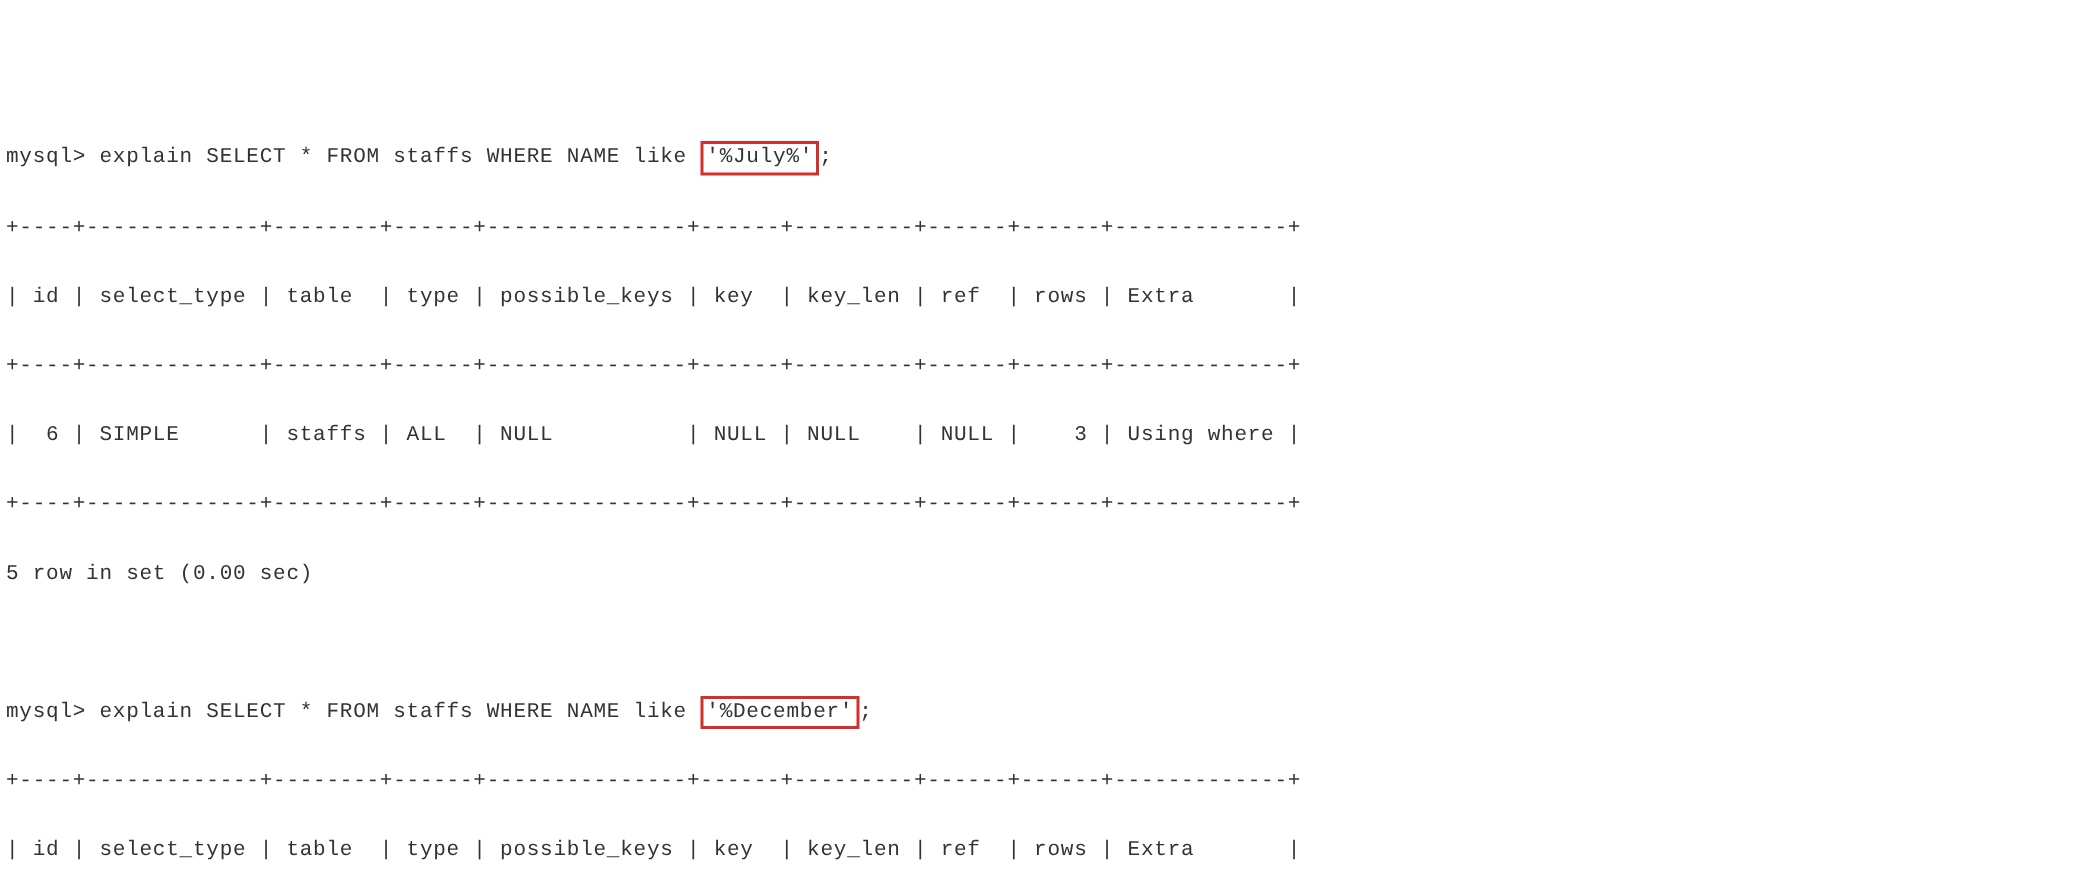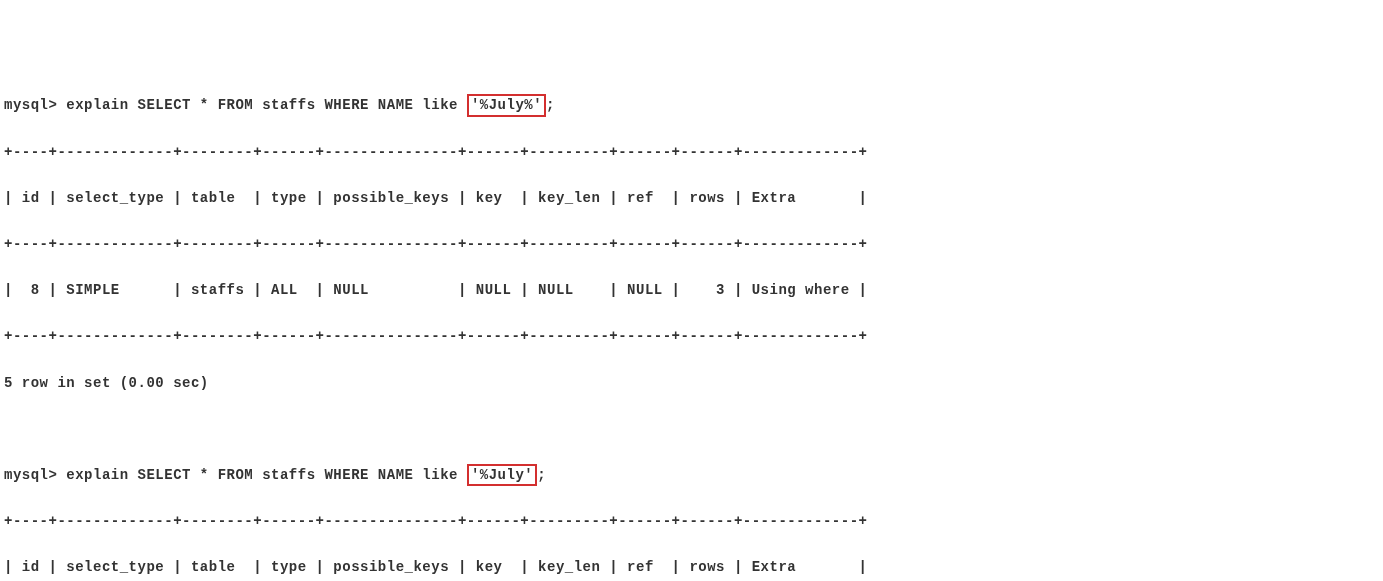--- a/index.html
+++ b/index.html
@@ -1,19 +1,18 @@
 <!DOCTYPE html>
 <html><head>
   <meta charset="utf-8">
   <style>
     * {
       margin: 0;
       padding: 0;
       box-sizing: border-box;
-      font-weight: bold;
     }
     body {
       font-family: 'Courier New', Consolas, monospace;
       font-size: 14px;
       color: #333;
       background: #fff;
       padding: 2px 4px;
       white-space: pre;
       line-height: 1.65;
       letter-spacing: 0.5px;
@@ -32,25 +31,25 @@
   </style>
 </head>
 <body>
 
 
 
 <span class="line"><span>mysql&gt; explain SELECT * FROM staffs WHERE NAME like </span><span class="highlight-box">'%July%'</span><span>;</span></span>
 <span class="line">+----+-------------+--------+------+---------------+------+---------+------+------+-------------+</span>
 <span class="line">| id | select_type | table  | type | possible_keys | key  | key_len | ref  | rows | Extra       |</span>
 <span class="line">+----+-------------+--------+------+---------------+------+---------+------+------+-------------+</span>
-<span class="line">|  8 | SIMPLE      | staffs | ALL  | NULL          | NULL | NULL    | NULL |    3 | Using where |</span>
+<span class="line">|  6 | SIMPLE      | staffs | ALL  | NULL          | NULL | NULL    | NULL |    3 | Using where |</span>
 <span class="line">+----+-------------+--------+------+---------------+------+---------+------+------+-------------+</span>
 <span class="line">5 row in set (0.00 sec)</span>
 <span class="line"> </span>
-<span class="line"><span>mysql&gt; explain SELECT * FROM staffs WHERE NAME like </span><span class="highlight-box">'%July'</span><span>;</span></span>
+<span class="line"><span>mysql&gt; explain SELECT * FROM staffs WHERE NAME like </span><span class="highlight-box">'%December'</span><span>;</span></span>
 <span class="line">+----+-------------+--------+------+---------------+------+---------+------+------+-------------+</span>
 <span class="line">| id | select_type | table  | type | possible_keys | key  | key_len | ref  | rows | Extra       |</span>
 
 
 
 
 
 
 
 

